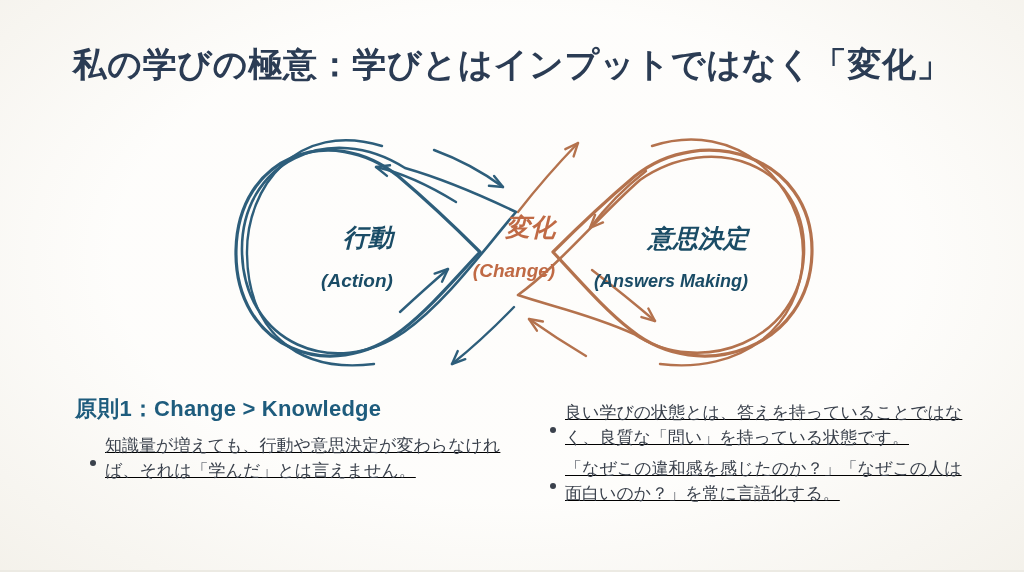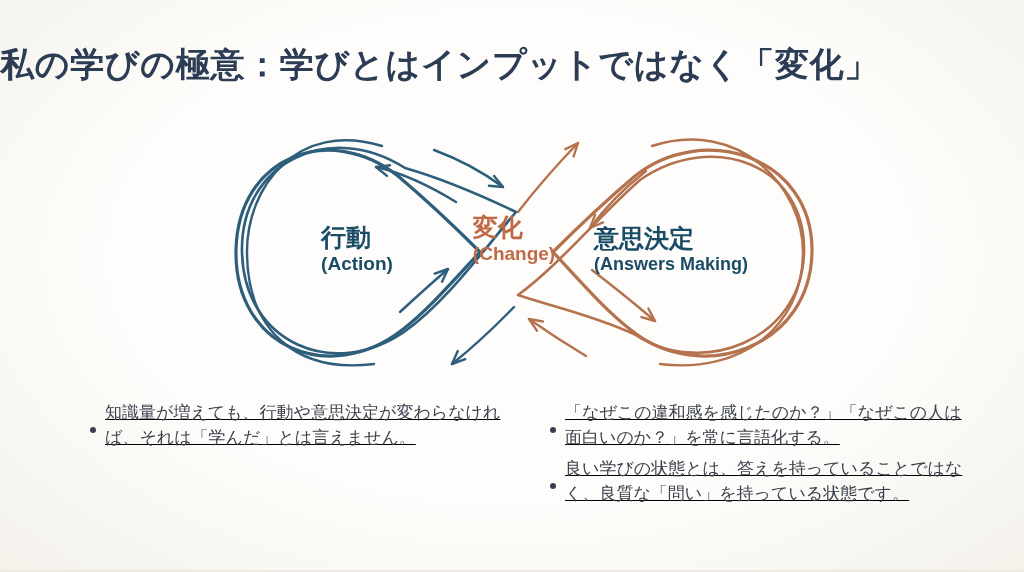--- a/index.html
+++ b/index.html
@@ -9,30 +9,30 @@
     background:var(--background,#fbf9f4);
   }
   .vignette{
     position:absolute;inset:0;
     background:radial-gradient(ellipse at 50% 45%, rgba(255,255,255,.65) 55%, rgba(238,235,227,.55) 100%);
     pointer-events:none;
   }
   .edge-bottom{position:absolute;left:0;bottom:0;width:1024px;height:2px;background:#eceae3;}
   .slide-title{
     position:absolute;top:42px;left:0;width:1024px;margin:0;
-    font-size:34px;font-weight:bold;letter-spacing:.02em;
+    text-align:center;font-size:34px;font-weight:bold;letter-spacing:.02em;
     color:var(--title,#2b3c54);
   }
   svg.loops{position:absolute;left:0;top:0;}
   .dlabel{
     position:absolute;transform:translateX(-50%);
-    text-align:left;line-height:1.08;
+    text-align:right;line-height:1.08;font-style:italic;
   }
   .dlabel .jp{font-size:25px;font-weight:bold;}
-  .dlabel .en{font-size:19px;font-weight:bold;margin-top:3px;}
+  .dlabel .en{font-size:19px;font-weight:bold;margin-top:20px;}
   .dlabel .en.sm{font-size:18px;}
   .teal{color:var(--label-teal,#1a4c66);}
   .orange{color:var(--change-orange,#c06a45);}
   .principle{position:absolute;top:394px;}
   .principle h2{
     margin:0 0 10px 0;font-size:22px;font-weight:bold;
     color:var(--heading-blue,#1e5c7d);letter-spacing:.01em;
   }
   .bullet{display:flex;align-items:center;padding-left:15px;margin-top:7px;text-decoration:underline;}
   .bullet .dot{
@@ -103,30 +103,31 @@
   <div class="jp orange">変化</div>
   <div class="en orange">(Change)</div>
 </div>
 
 <div class="dlabel" style="left:671px;top:225px;">
   <div class="jp teal">意思決定</div>
   <div class="en sm teal">(Answers Making)</div>
 </div>
 
 <section class="principle left" style="left:75px;">
+  <h2>原則1：Change &gt; Knowledge</h2>
   <div class="bullet">
     <span class="dot"></span>
     <span class="btext">知識量が増えても、行動や意思決定が変わらなければ、それは「学んだ」とは言えません。</span>
   </div>
 </section>
 
 <section class="principle right" style="left:535px;">
   <div class="bullet">
     <span class="dot"></span>
-    <span class="btext">「なぜこの違和感を感じたのか？」「なぜこの人は面白いのか？」を常に言語化する。</span>
+    <span class="btext">良い学びの状態とは、答えを持っていることではなく、良質な「問い」を持っている状態です。</span>
   </div>
   <div class="bullet">
     <span class="dot"></span>
-    <span class="btext">良い学びの状態とは、答えを持っていることではなく、良質な「問い」を持っている状態です。</span>
+    <span class="btext">「なぜこの違和感を感じたのか？」「なぜこの人は面白いのか？」を常に言語化する。</span>
   </div>
 </section>
 
 <div class="edge-bottom"></div>
 
 </body></html>

